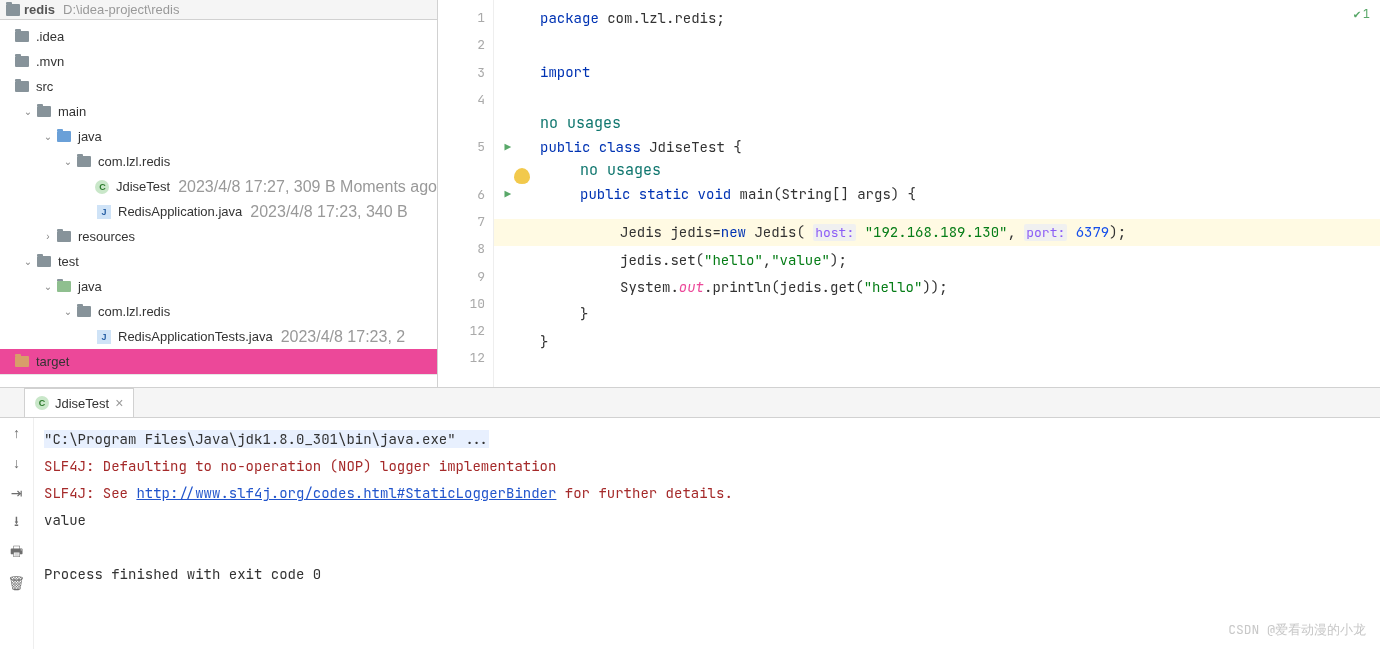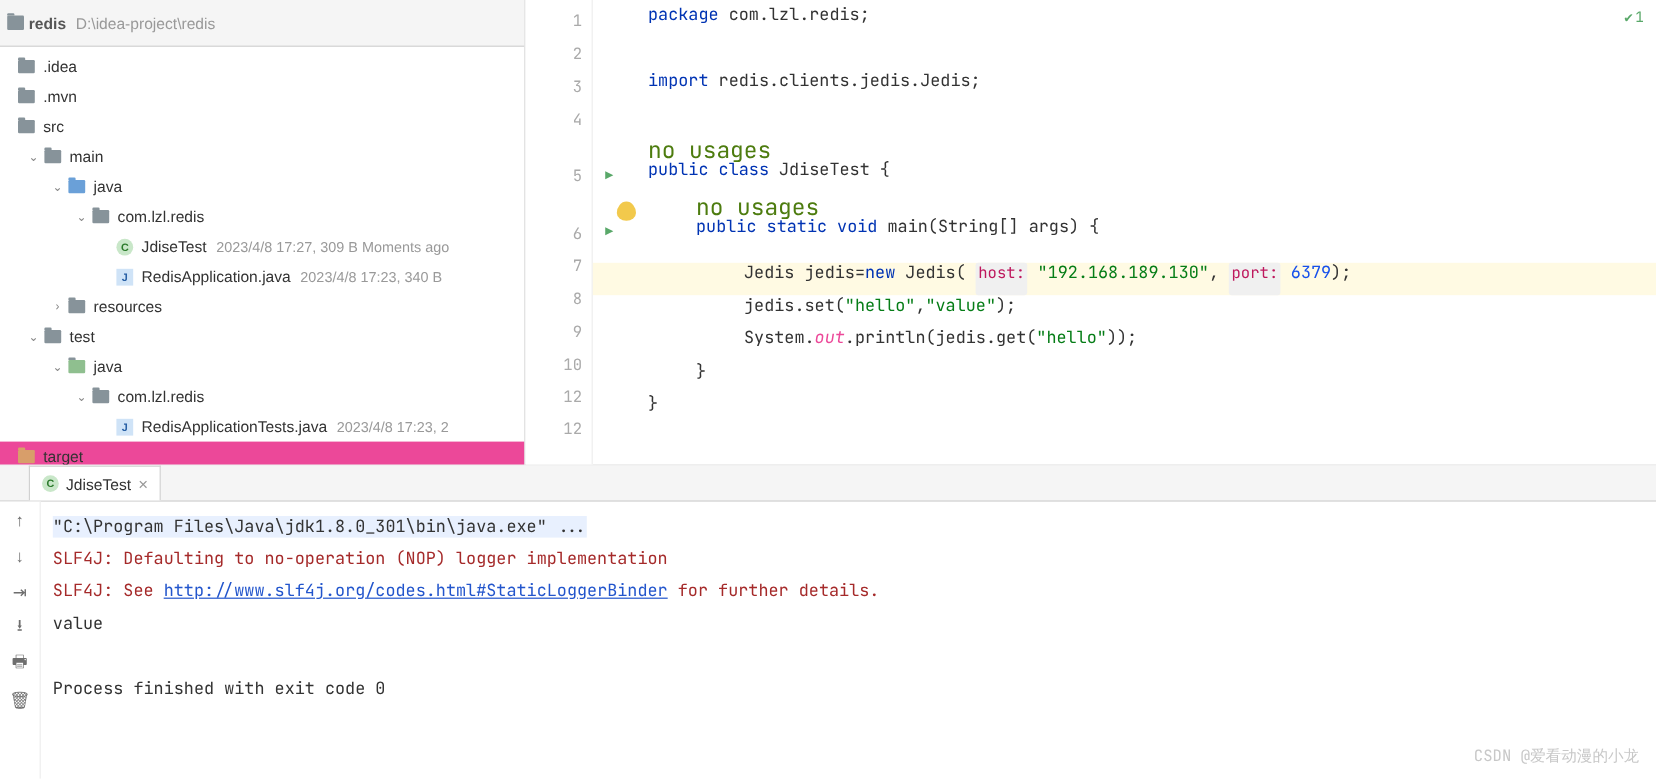--- a/index.html
+++ b/index.html
@@ -1,50 +1,50 @@
 <!DOCTYPE html>
 <html><head>
 <meta charset="utf-8">
 <style>
 * { margin: 0; padding: 0; box-sizing: border-box; }
 body { font-family: "Segoe UI", "Microsoft YaHei", sans-serif; font-size: 13px; color: #333; background: #fff; width: 1380px; height: 649px; overflow: hidden; display: flex; flex-direction: column; }
 .top { display: flex; height: 388px; border-bottom: 1px solid #d1d1d1; }
 .sidebar { width: 438px; background: #fff; overflow: hidden; border-right: 1px solid #d1d1d1; }
-.bc { display: flex; align-items: center; height: 39px; padding: 0 6px; background: #f5f5f5; border-bottom: 1px solid #d1d1d1; gap: 4px; }
+.bc { display: flex; align-items: center; height: 20px; padding: 0 6px; background: #f5f5f5; border-bottom: 1px solid #d1d1d1; gap: 4px; }
 .bc .folder-icon { width: 14px; height: 12px; background: #87939a; border-radius: 1px; position: relative; }
 .bc .folder-icon::before { content: ''; position: absolute; top: -2px; left: 0; width: 6px; height: 2px; background: #87939a; border-radius: 1px 1px 0 0; }
 .bc .name { font-weight: bold; color: #555; }
 .bc .path { color: #999; margin-left: 4px; }
 .tree { padding: 4px 0; font-size: 13px; }
 .tree-row { display: flex; align-items: center; height: 25px; white-space: nowrap; }
 .target-row { background: #ec4899; }
 .pad0 { } .pad1 { padding-left: 22px; } .pad2 { padding-left: 42px; } .pad3 { padding-left: 62px; } .pad4 { padding-left: 82px; }
 .arrow { width: 12px; color: #888; font-size: 10px; text-align: center; margin-right: 2px; }
 .noarrow { width: 14px; }
 .ico { width: 16px; height: 16px; margin-right: 6px; display: inline-flex; align-items: center; justify-content: center; }
 .folder { width: 14px; height: 11px; background: #87939a; border-radius: 1px; position: relative; }
 .folder::before { content: ''; position: absolute; top: -2px; left: 0; width: 6px; height: 2px; background: #87939a; border-radius: 1px 1px 0 0; }
 .folder.blue { background: #6aa0d8; } .folder.blue::before { background: #6aa0d8; }
 .folder.orange { background: #d89e6a; } .folder.orange::before { background: #d89e6a; }
 .folder.res { background: #87939a; }
 .cicon { width: 14px; height: 14px; border-radius: 50%; background: #c9e7c9; color: #2b7a2b; font-size: 9px; font-weight: bold; display: flex; align-items: center; justify-content: center; }
 .jicon { width: 14px; height: 14px; background: #cfe3f7; color: #2960a5; font-size: 9px; font-weight: bold; display: flex; align-items: center; justify-content: center; }
 .tree-row .label { color: #333; }
-.tree-row .meta { color: #999; margin-left: 8px; font-size: 12px; }
+.tree-row .meta { color: #999; margin-left: 8px; font-size: 16px; }
 .hr { height: 1px; background: #e6e6e6; margin: 0; }
 
 .editor { flex: 1; display: flex; background: #fff; position: relative; }
 .gutter { width: 56px; background: #fff; border-right: 1px solid #eee; padding-top: 4px; }
 .gline { height: 27.3px; display: flex; align-items: center; justify-content: flex-end; padding-right: 8px; color: #aaa; font-family: "JetBrains Mono", Consolas, monospace; font-size: 13px; position: relative; }
 .gline .run { position: absolute; right: -18px; color: #59a869; font-size: 11px; }
 .code { flex: 1; padding-top: 4px; font-family: "JetBrains Mono", Consolas, monospace; font-size: 14px; position: relative; }
-.cline { height: 27.3px; display: flex; padding-left: 46px; white-space: pre; }
+.cline { height: 27.3px; display: flex; align-items: center; padding-left: 46px; white-space: pre; }
 .cline.hl { background: #fffae3; margin-top: 11px; }
-.cline.hint { color: #4d7c0f; font-size: 19px; }
-.kw { color: #0033b3; } .str { color: #067d17; } .num { color: #1750eb; } .fld { color: #ec4899; font-style: italic; } .hint2 { color: #be185d; background: #f0f0f0; padding: 0 2px; border-radius: 2px; font-size: 13px; }
+.cline.hint { color: #0f766e; font-size: 15px; }
+.kw { color: #0033b3; } .str { color: #067d17; } .num { color: #1750eb; } .fld { color: #ec4899; font-style: italic; } .hint2 { color: #8b5cf6; background: #f0f0f0; padding: 0 2px; border-radius: 2px; font-size: 13px; }
 .bulb { position: absolute; left: 20px; top: 168px; width: 16px; height: 16px; background: #f2c94c; border-radius: 50% 50% 50% 50% / 60% 60% 40% 40%; }
 .check { position: absolute; top: 6px; right: 10px; color: #59a869; font-size: 12px; display: flex; align-items: center; gap: 2px; }
 
 .bottom { flex: 1; display: flex; flex-direction: column; background: #fff; }
 .rtabs { height: 30px; display: flex; align-items: center; border-bottom: 1px solid #d1d1d1; background: #f5f5f5; padding-left: 24px; }
 .rtab { display: flex; align-items: center; padding: 0 10px; height: 100%; background: #fff; border: 1px solid #d1d1d1; border-bottom: none; gap: 6px; }
 .rtab .ricon { width: 14px; height: 14px; border-radius: 50%; background: #c9e7c9; color: #2b7a2b; font-size: 9px; font-weight: bold; display: flex; align-items: center; justify-content: center; }
 .rtab .x { color: #999; font-size: 14px; }
 .runbody { flex: 1; display: flex; }
 .runtools { width: 34px; background: #fff; border-right: 1px solid #eee; display: flex; flex-direction: column; align-items: center; padding-top: 6px; gap: 12px; }
@@ -213,21 +213,21 @@
         </div>
       <div class="gline">
           <span>12</span>
         </div>
     </div>
     <div class="code">
       <div class="check">✔ <span>1</span></div>
       <div class="bulb"></div>
       <div class="cline"><span class="kw">package</span><span> com.lzl.redis;</span></div>
       <div class="cline"></div>
-      <div class="cline"><span class="kw">import</span><span> redis.clients.jedis.Jedis;</span></div>
+      <div class="cline"><span class="kw">import</span></div>
       <div class="cline"></div>
       <div class="cline hint" style="height:20px"><span>no usages</span></div>
       <div class="cline"><span class="kw">public class </span><span>JdiseTest</span><span> {</span></div>
       <div class="cline hint" style="height:20px;padding-left:86px"><span>no usages</span></div>
       <div class="cline" style="padding-left:86px"><span class="kw">public static void </span><span>main</span><span>(String[] args) {</span></div>
       <div class="cline hl" style="padding-left:126px"><span>Jedis jedis=</span><span class="kw">new</span><span> Jedis( </span><span class="hint2">host:</span><span class="str"> "192.168.189.130"</span><span>, </span><span class="hint2">port:</span><span class="num"> 6379</span><span>);</span></div>
       <div class="cline" style="padding-left:126px"><span>jedis.set(</span><span class="str">"hello"</span><span>,</span><span class="str">"value"</span><span>);</span></div>
       <div class="cline" style="padding-left:126px"><span>System.</span><span class="fld">out</span><span>.println(jedis.get(</span><span class="str">"hello"</span><span>));</span></div>
       <div class="cline" style="padding-left:86px"><span>}</span></div>
       <div class="cline"><span>}</span></div>

